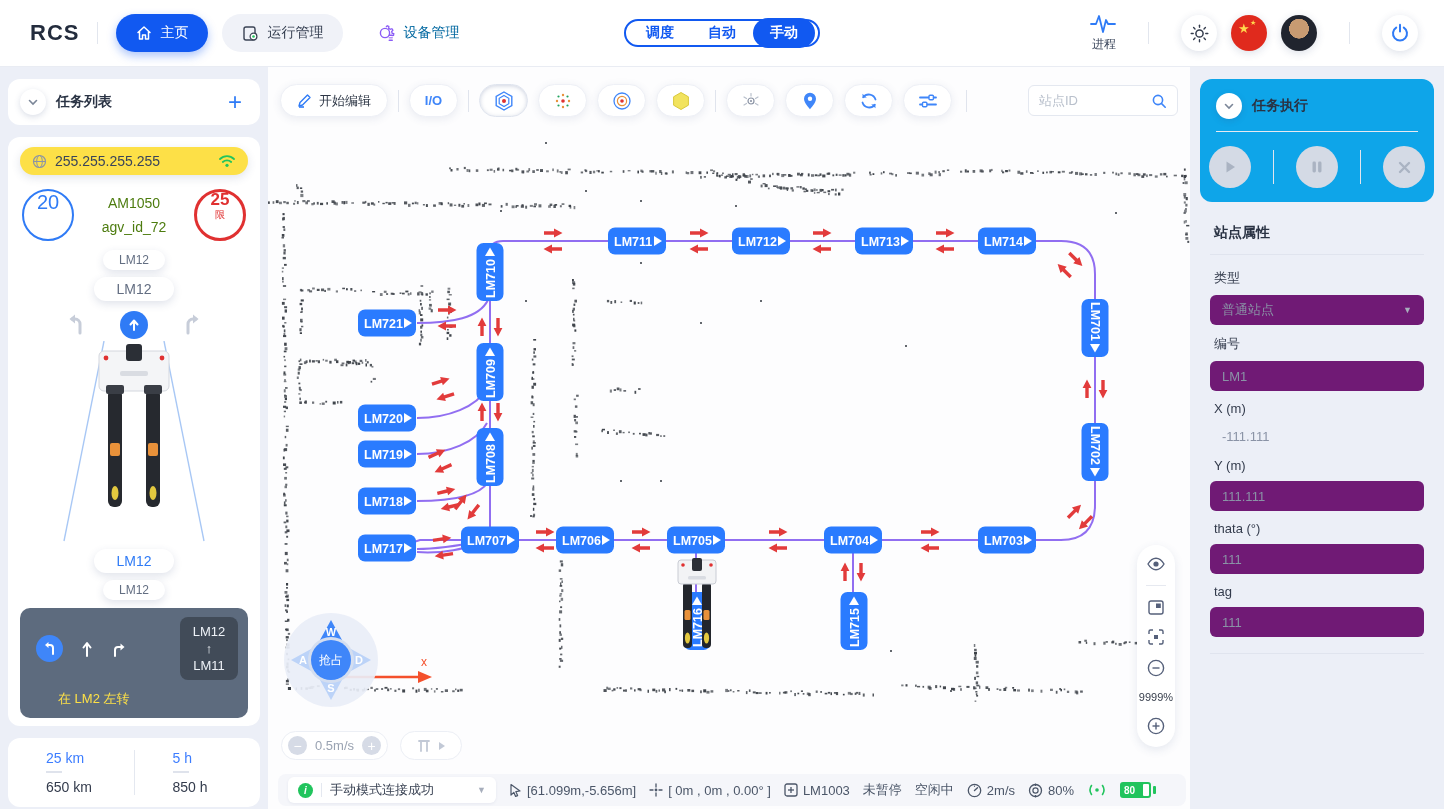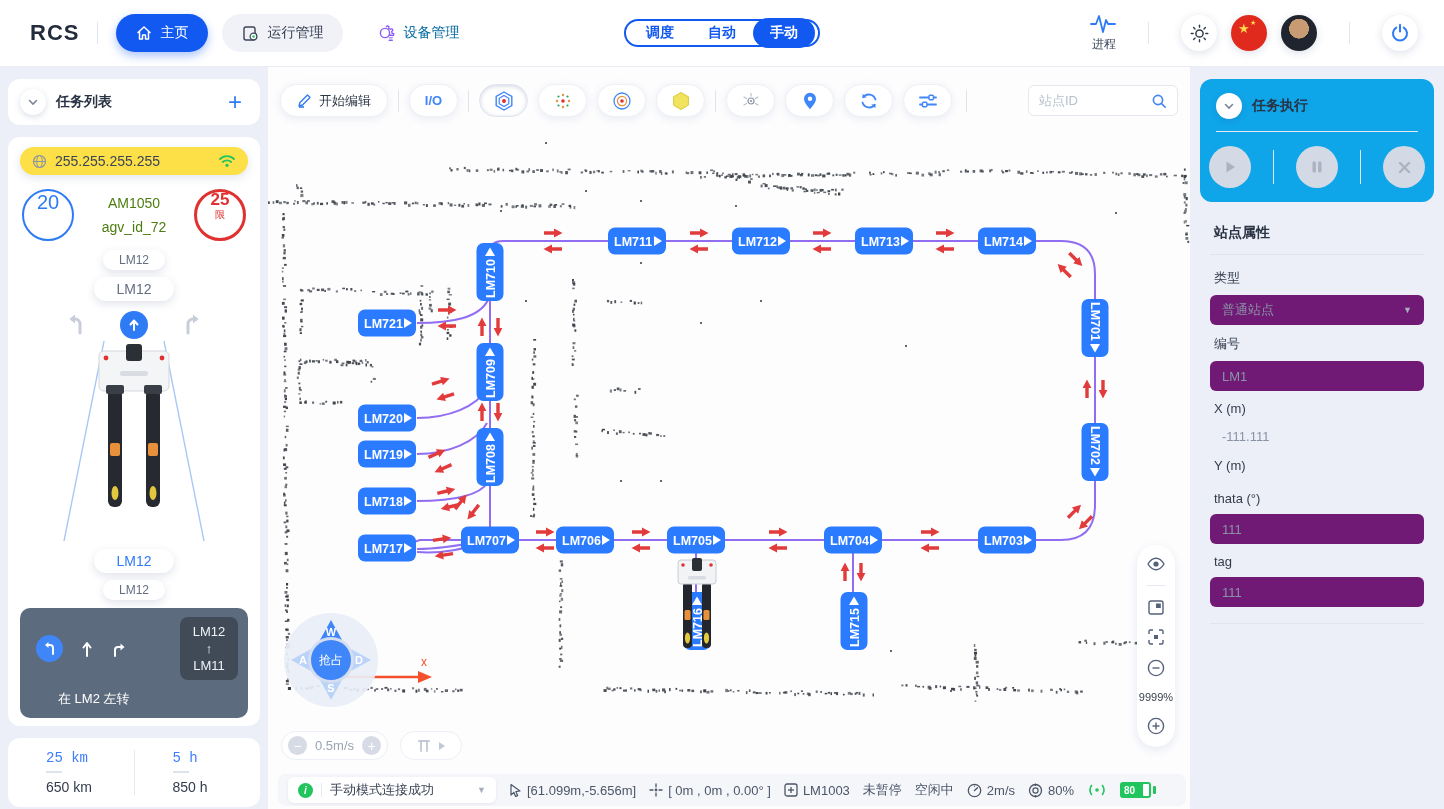--- a/index.html
+++ b/index.html
@@ -53,25 +53,25 @@
   .pill.blue { color:#2f7bf6; }
   .stack { display:flex; flex-direction:column; align-items:center; gap:7px; margin-top:9px; }
   .arrow-row { display:flex; align-items:center; gap:30px; margin:10px 0 2px; }
   .dir-btn { color:#c7cdd9; cursor:pointer; }
   .dir-btn.up { width:28px; height:28px; border-radius:50%; background:#2f7bf6; color:#fff; display:flex; align-items:center; justify-content:center; }
   .fork-zone { position:relative; width:228px; height:208px; }
   .nav-panel { width:228px; background:#5d6b7e; border-radius:10px; padding:9px 10px 8px; display:flex; flex-wrap:wrap; margin-top:8px; }
   .turn-icons { display:flex; align-items:center; gap:17px; padding-left:6px; flex:1; }
   .turn-circle { width:27px; height:27px; border-radius:50%; background:#3f86f9; display:flex; align-items:center; justify-content:center; }
   .route-box { background:#414b58; border-radius:8px; color:#eef2f7; font-size:13px; text-align:center; line-height:17px; padding:6px 10px; min-width:58px; }
-  .nav-instr { width:100%; text-align:left; padding:10px 0 2px 28px; color:#ffffff; font-size:13px; }
+  .nav-instr { width:100%; text-align:left; padding:10px 0 2px 28px; color:#fde047; font-size:13px; }
   .stats-card { display:flex; padding:12px 0; }
   .stat { flex:1; text-align:left; padding-left:38px; }
   .stat + .stat { border-left:1px solid #e4e8f0; }
-  .stat .v { color:#3c7dff; font-size:14px;font-family:Liberation Mono, monospace; }
+  .stat .v { color:#3c7dff; font-size:14px; }
   .stat .underline { width:16px; height:2px; background:#dfe3ec; margin:5px 0 6px; }
   .stat .t { color:#333b4c; font-size:14px; }
 
   
   .map { position:relative; width:922px; background:#fdfdfe; overflow:hidden; }
   #map-svg { position:absolute; inset:0; }
   .map-toolbar { position:absolute; top:17px; left:12px; right:12px; display:flex; align-items:center; gap:10px; z-index:5; }
   .tool-pill { background:#fff; border-radius:17px; height:33px; display:flex; align-items:center; justify-content:center; gap:7px; box-shadow:0 2px 8px rgba(60,80,130,.10); border:1px solid #eef0f6; font-size:13px; color:#2e3746; cursor:pointer; padding:0 16px; }
   .tool-pill.icon-only { width:49px; padding:0; }
   .tool-pill.selected { box-shadow:inset 0 1px 4px rgba(60,80,130,.25); border-color:#dfe4ee; }
@@ -1803,20 +1803,21 @@
       <div class="field">
         <label>编号</label>
         <div class="box">LM1</div>
       </div>
       <div class="field">
         <label>X (m)</label>
         <div class="plain">-111.111</div>
       </div>
       <div class="field">
         <label>Y (m)</label>
+        <div class="box">111.111</div>
       </div>
       <div class="field">
         <label>thata (°)</label>
         <div class="box">111</div>
       </div>
       <div class="field">
         <label>tag</label>
         <div class="box">111</div>
       </div>
       <div class="props-end"></div>

